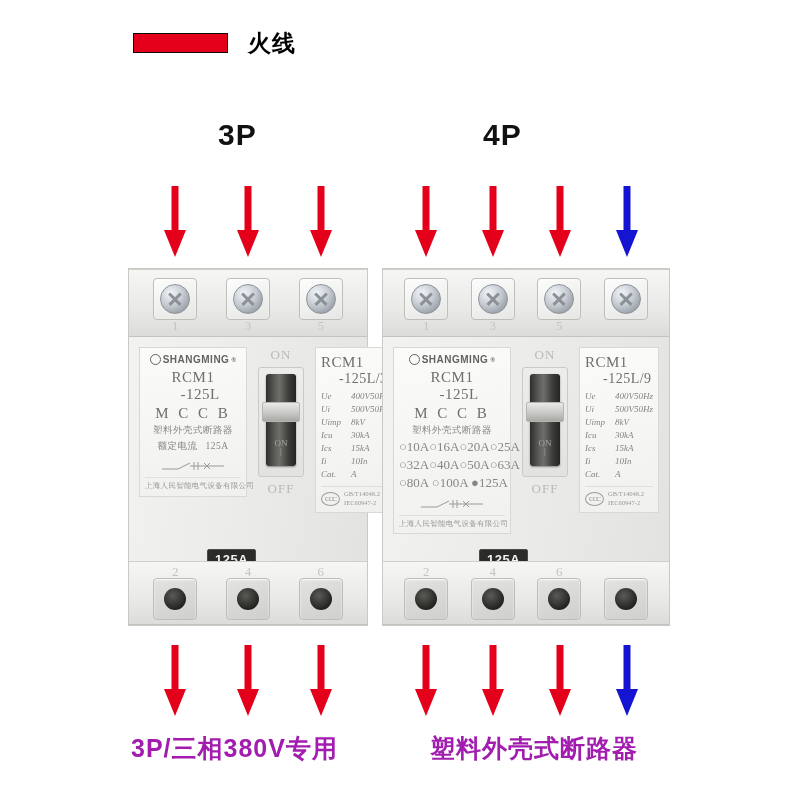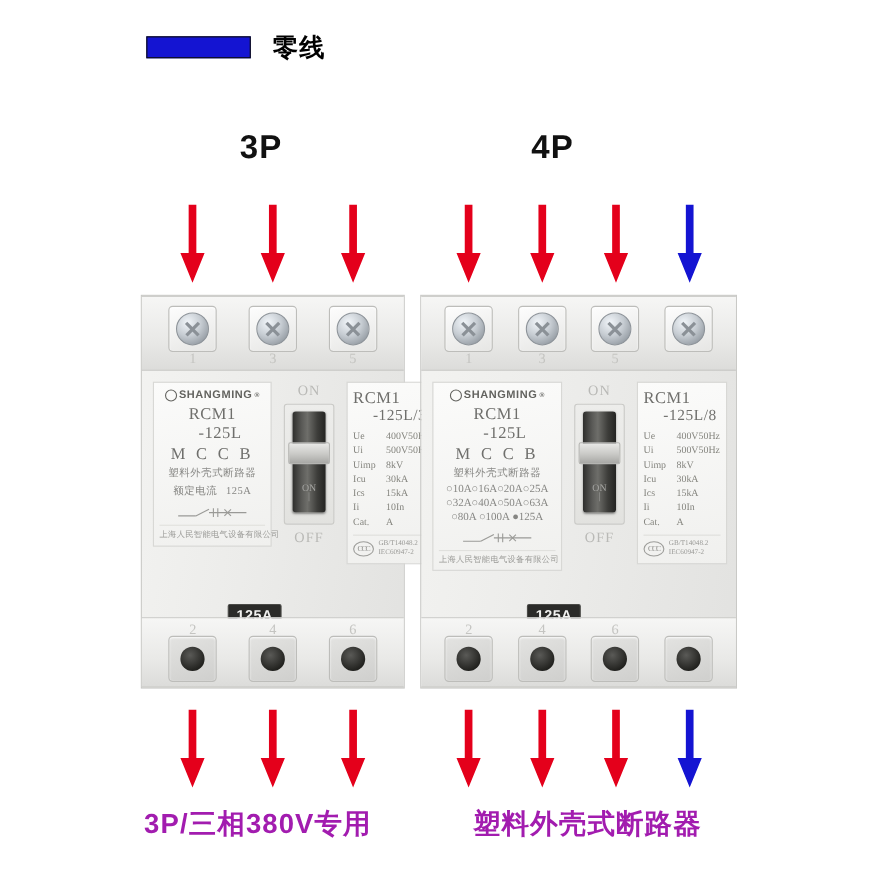--- a/index.html
+++ b/index.html
@@ -222,21 +222,21 @@
     border: 1.5px solid #63635f;
     display: inline-block;
   }
   .brand-sup { font-size: 6px; vertical-align: super; }
 
   .model-main { font-size: 15px; letter-spacing: .5px; line-height: 1.15; color: #6f6f6c; }
   .model-sub  { font-size: 15px; letter-spacing: .5px; line-height: 1.15; color: #6f6f6c; padding-left: 14px;}
   .mccb { font-size: 15px; letter-spacing: 3px; color: #6f6f6c; margin: 1px 0 2px; }
   .cn-type { font-size: 9.5px; color: #8b8b88; letter-spacing: .5px; }
   .rating-line {
-    font-size: 10px; color: #868683; letter-spacing: 0px;
+    font-size: 13px; color: #868683; letter-spacing: 0px;
     margin-top: 2px; white-space: nowrap;
   }
   .rating-cn { font-size: 9.5px; color: #868683; margin-top: 3px; letter-spacing: .5px; }
   .rating-cn .val { margin-left: 8px; }
   .symbol-row {
     margin-top: 6px;
     height: 14px;
     display: flex;
     align-items: center;
     justify-content: center;
@@ -308,21 +308,21 @@
   
   .spec-plate {
     width: 108px;
     min-height: 150px;
     margin-left: auto;
     margin-right: 2px;
     text-align: left;
   }
   .spec-model { font-size: 15px; color: #6f6f6c; letter-spacing: .5px; }
   .spec-model2 { font-size: 14px; color: #6f6f6c; letter-spacing: .5px; padding-left: 18px; }
-  .spec-table { margin-top: 3px; }
+  .spec-table { margin-top: 3px; font-style: italic; }
   .spec-row { display: flex; font-size: 9px; color: #85857f; line-height: 1.45; }
   .spec-k { width: 30px; }
   .spec-v { flex: 1; }
   .cert {
     margin-top: 5px;
     border-top: 1px solid #dedeDB;
     padding-top: 3px;
     display: flex;
     align-items: center;
     gap: 4px;
@@ -385,22 +385,22 @@
     white-space: nowrap;
   }
   #caption-3p { left: 131px; top: 732px; }
   #caption-4p { left: 430px; top: 732px; }
 </style>
 </head>
 <body>
 
 <div id="legend">
   <div class="legend-row">
-    <span class="legend-swatch" id="sw-neutral" style="background: rgb(20, 20, 210);"></span>
-    <span class="legend-label">零线</span>
+    <span class="legend-swatch" id="sw-live" style="background: rgb(228, 0, 27);"></span>
+    <span class="legend-label">火线</span>
   </div>
 </div>
 
 <div class="pole-title" id="title-3p">3P</div>
 <div class="pole-title" id="title-4p">4P</div>
 
 <div id="arrow-layer">
     <div class="arrow" style="left: 161.667px; top: 186px;">
       <svg viewBox="0 0 26 72" xmlns="http://www.w3.org/2000/svg">
         <polygon points="9.5,0 16.5,0 16.5,44 24,44 13,71 2,44 9.5,44" fill="#e4001b"></polygon>
@@ -667,21 +667,21 @@
             <span>ON</span>
             <span class="bar">|</span>
           </div>
         </div>
       </div>
       <div class="sw-text">OFF</div>
     </div>
 
     <div class="label-plate spec-plate">
       <div class="spec-model">RCM1</div>
-      <div class="spec-model2">-125L/8</div>
+      <div class="spec-model2">-125L/9</div>
       <div class="spec-table">
           <div class="spec-row">
             <span class="spec-k">Ue</span>
             <span class="spec-v">400V50Hz</span>
           </div>
           <div class="spec-row">
             <span class="spec-k">Ui</span>
             <span class="spec-v">500V50Hz</span>
           </div>
           <div class="spec-row">

